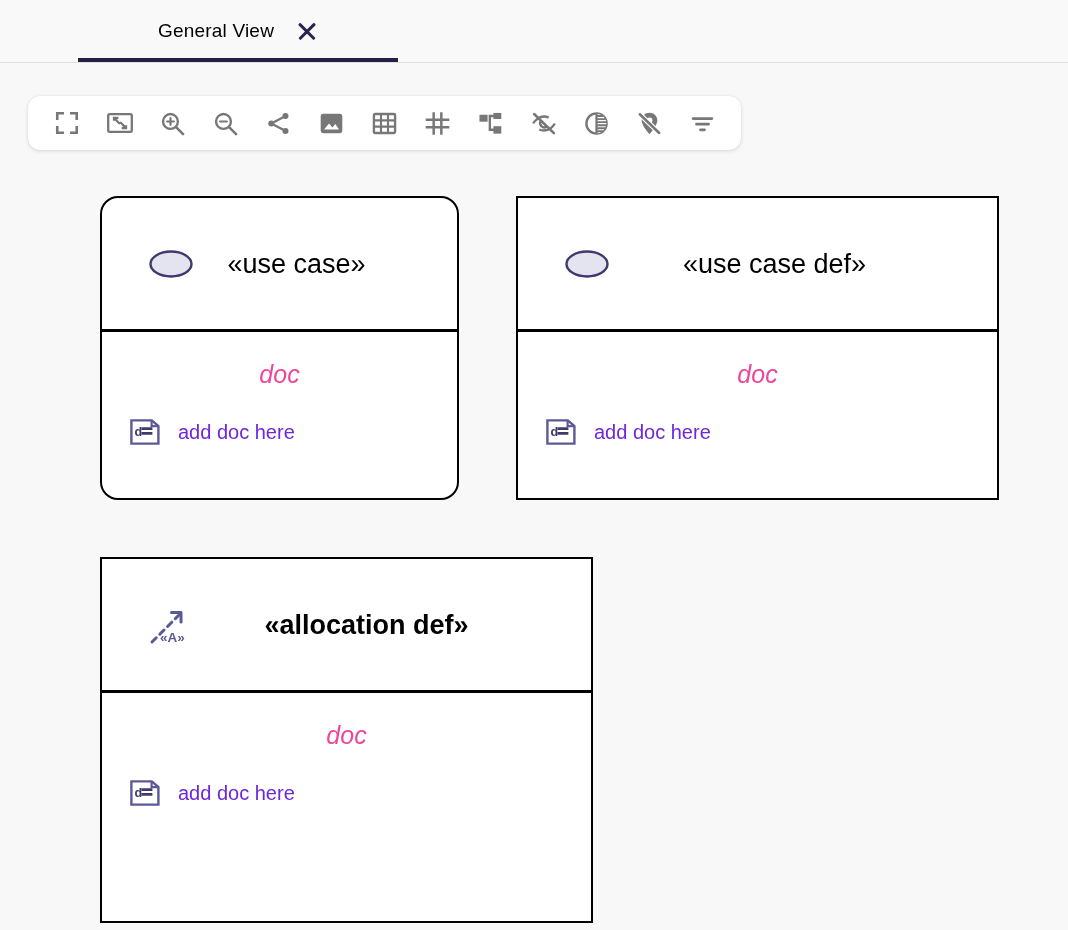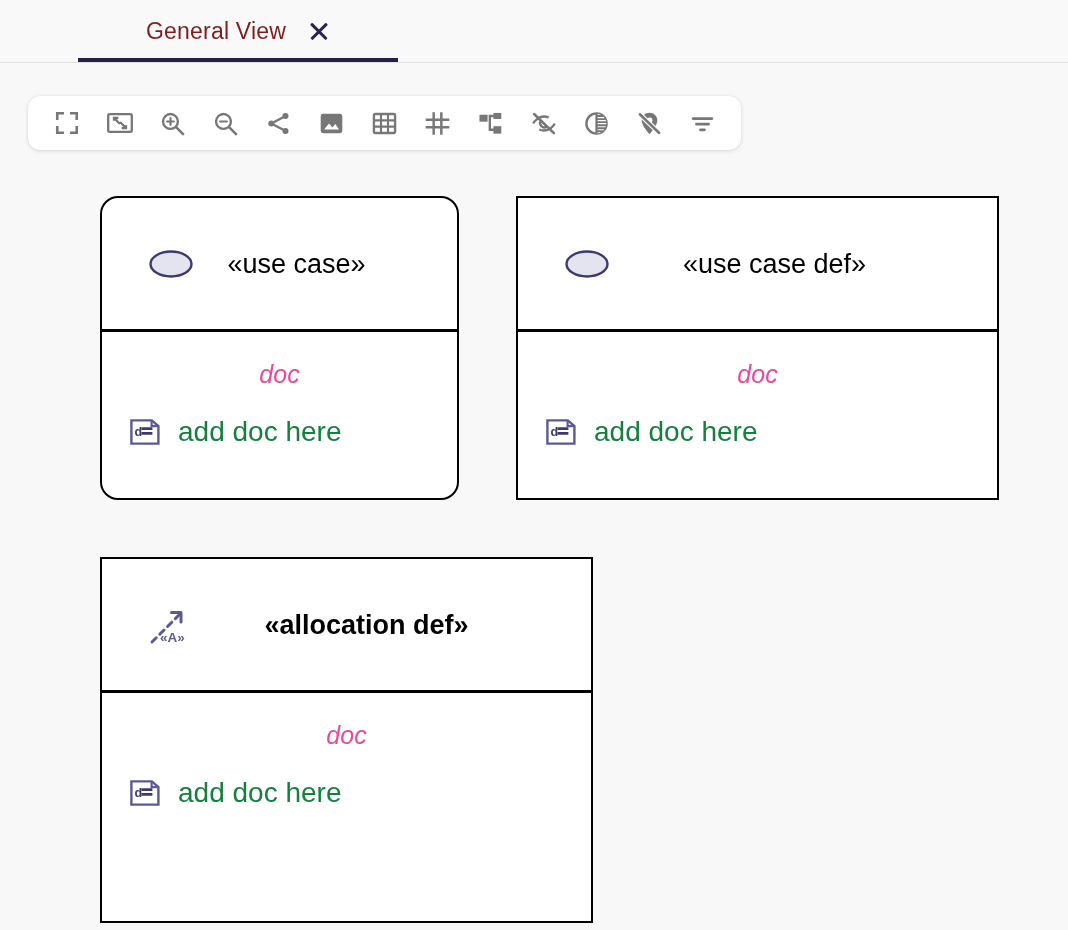--- a/index.html
+++ b/index.html
@@ -31,22 +31,22 @@
     top: 0;
     width: 320px;
     height: 62px;
     display: flex;
     align-items: center;
     justify-content: center;
     gap: 22px;
     cursor: pointer;
   }
   .tab-label {
-    font-size: 23px;
-    color: #7f1d1d;
+    font-size: 19px;
+    color: #000000;
     letter-spacing: .2px;
     white-space: nowrap;
   }
   .tab-close {
     width: 22px;
     height: 22px;
     position: relative;
     cursor: pointer;
     flex: 0 0 auto;
   }
@@ -170,22 +170,22 @@
   }
   .body-row-icon {
     flex: 0 0 auto;
     display: flex;
     align-items: center;
     justify-content: center;
     width: 34px;
     height: 34px;
   }
   .body-row-text {
-    font-size: 28px;
-    color: #15803d;
+    font-size: 20px;
+    color: #6d28d9;
     white-space: nowrap;
   }
 </style>
 </head>
 <body>
 
 <div class="tabbar">
   <div class="tab">
     <span class="tab-label">General View</span>
     <span class="tab-close"></span>

